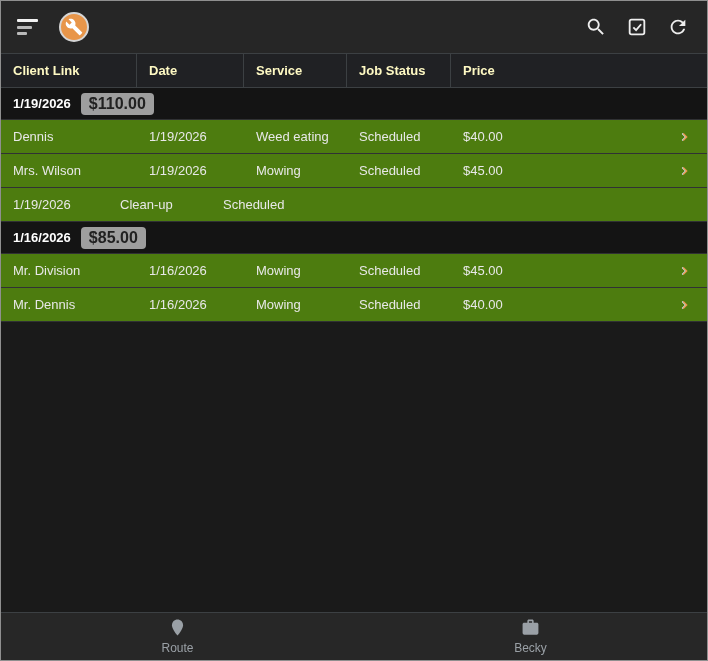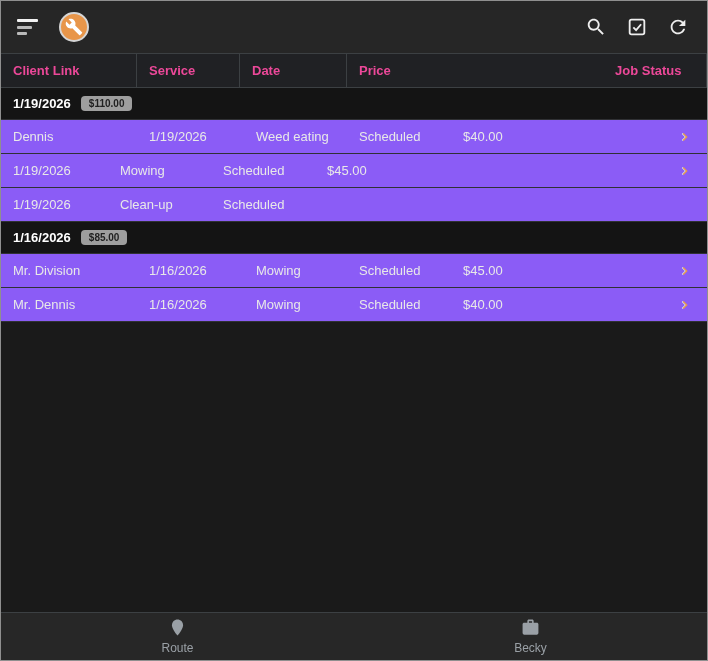--- a/index.html
+++ b/index.html
@@ -33,46 +33,46 @@
   .icon-btn { width:26px; height:26px; display:flex; align-items:center; justify-content:center; cursor:pointer; }
 
   
   .table-header {
     flex:0 0 35px; background:#202124;
     display:flex; align-items:stretch;
     border-top:1px solid #3c4043; border-bottom:1px solid #3c4043;
   }
   .th {
     display:flex; align-items:center; padding-left:12px;
-    color:#ec4899; font-weight:bold; font-size:13px;
+    color:#fef9c3; font-weight:bold; font-size:13px;
     border-right:1px solid #3c4043;
   }
   .col-client { width:136px; }
   .col-date   { width:107px; }
   .col-service{ width:103px; }
   .col-status { width:104px; }
   .col-price  { flex:1; border-right:none; }
 
   
   .group-row {
     flex:0 0 32px; background:#141414;
     display:flex; align-items:center;
     padding:0 12px; gap:10px;
     border-bottom:1px solid #303134;
   }
   .group-date { color:#ffffff; font-weight:bold; font-size:13px; }
   .group-total {
     background:#9e9e9e; color:#212121;
-    font-size:10px; font-weight:bold;
+    font-size:16px; font-weight:bold;
     padding:2px 8px; border-radius:4px;
   }
 
   
   .data-row {
-    flex:0 0 34px; background:#8b5cf6;
+    flex:0 0 34px; background:#4d7c0f;
     display:flex; align-items:center;
     border-bottom:1px solid #303134;
     cursor:pointer;
   }
   .td {
     color:#e8e8e8; font-size:13px;
     padding-left:12px; overflow:hidden; white-space:nowrap;
   }
   .td.col-price { display:flex; align-items:center;justify-content:flex-end; }
   .chevron-wrap { margin-left:auto; padding-right:14px; display:flex; align-items:center; }
@@ -122,24 +122,24 @@
       <div class="icon-btn">
         <svg width="22" height="22" viewBox="0 0 24 24">
           <path fill="#eeeeee" d="M17.65 6.35C16.2 4.9 14.21 4 12 4c-4.42 0-7.99 3.58-7.99 8s3.57 8 7.99 8c3.73 0 6.84-2.55 7.73-6h-2.08c-.82 2.33-3.04 4-5.65 4-3.31 0-6-2.69-6-6s2.69-6 6-6c1.66 0 3.14.69 4.22 1.78L13 11h7V4l-2.35 2.35z"></path>
         </svg>
       </div>
     </div>
   </div>
 
   <div class="table-header">
     <div class="th col-client">Client Link</div>
+    <div class="th col-date">Date</div>
     <div class="th col-service">Service</div>
-    <div class="th col-date">Date</div>
+    <div class="th col-status">Job Status</div>
     <div class="th col-price">Price</div>
-    <div class="th col-status">Job Status</div>
   </div>
 
   <div class="group-row">
     <span class="group-date">1/19/2026</span>
     <span class="group-total">$110.00</span>
   </div>
 
   <div class="data-row">
     <div class="td col-client">Dennis</div>
     <div class="td col-date">1/19/2026</div>
@@ -150,20 +150,21 @@
       <span class="chevron-wrap">
         <svg width="16" height="16" viewBox="0 0 24 24">
           <path fill="#cfe0f5" transform="translate(-1.5,0)" d="M10 6L8.59 7.41 13.17 12l-4.58 4.59L10 18l6-6z"></path>
           <path fill="#E8964A" d="M10 6L8.59 7.41 13.17 12l-4.58 4.59L10 18l6-6z"></path>
         </svg>
       </span>
     </div>
   </div>
 
   <div class="data-row">
+    <div class="td col-client">Mrs. Wilson</div>
     <div class="td col-date">1/19/2026</div>
     <div class="td col-service">Mowing</div>
     <div class="td col-status">Scheduled</div>
     <div class="td col-price">
       <span>$45.00</span>
       <span class="chevron-wrap">
         <svg width="16" height="16" viewBox="0 0 24 24">
           <path fill="#cfe0f5" transform="translate(-1.5,0)" d="M10 6L8.59 7.41 13.17 12l-4.58 4.59L10 18l6-6z"></path>
           <path fill="#E8964A" d="M10 6L8.59 7.41 13.17 12l-4.58 4.59L10 18l6-6z"></path>
         </svg>

